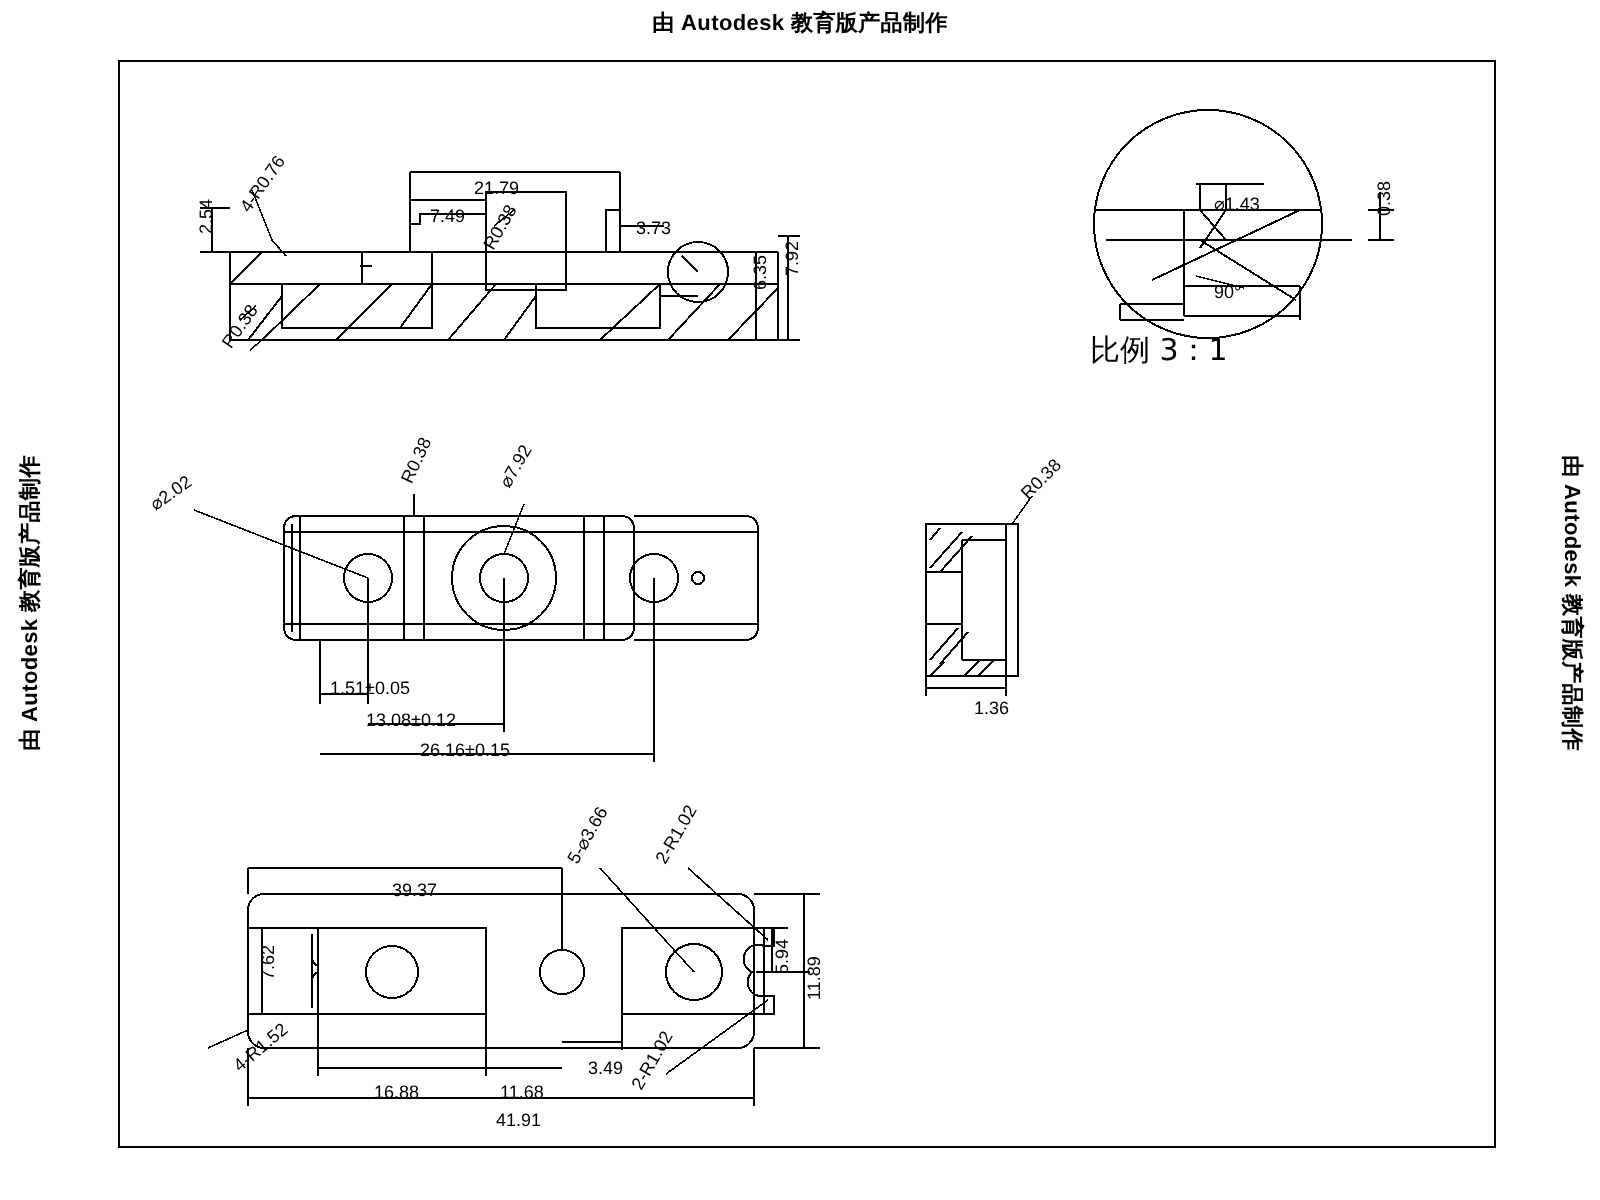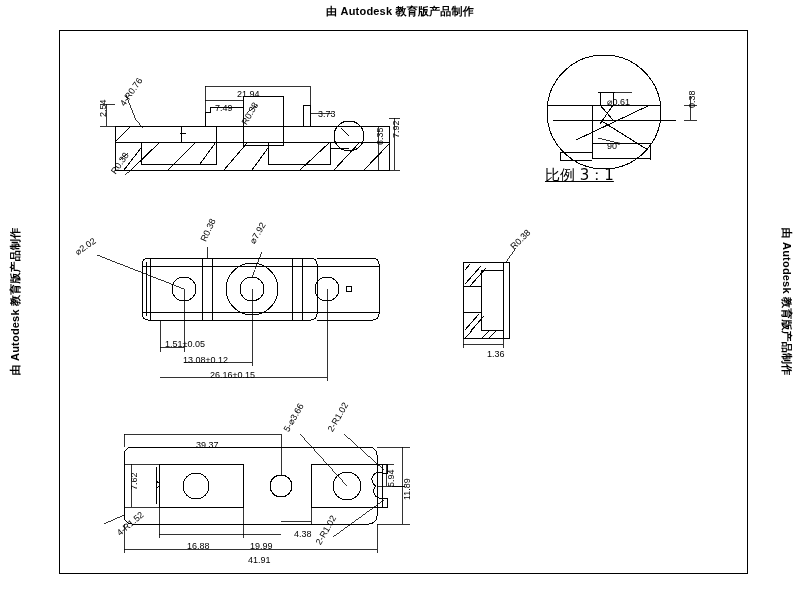--- a/index.html
+++ b/index.html
@@ -8,21 +8,21 @@
   #stage{position:absolute;left:0;top:0;width:800px;height:600px;}
   svg{position:absolute;left:0;top:0;}
   .wm{position:absolute;font-weight:bold;font-size:11px;letter-spacing:.2px;
       white-space:nowrap;color:#000;}
   #wm-top{left:0;top:4px;width:800px;text-align:center;}
   #wm-left{left:-95px;top:294px;width:220px;text-align:center;
            transform:rotate(-90deg);}
   #wm-right{left:676px;top:294px;width:220px;text-align:center;
             transform:rotate(90deg);}
   #detail-label{position:absolute;left:540,;top:168px;font-family:"DejaVu Sans",sans-serif;
-                font-size:15px;white-space:nowrap;text-decoration:underline;}
+                font-size:15px;white-space:nowrap;}
 </style>
 </head>
 <body>
 
 <div id="stage">
 
   <svg width="800" height="600" shape-rendering="crispEdges">
     <g stroke="#000" fill="none" stroke-width="1">
 
       <rect x="59.5" y="30.5" width="688" height="543"></rect>
@@ -225,45 +225,45 @@
         <path d="M300,434 L347,486"></path>
         <path d="M344,434 L384,470"></path>
         <path d="M333,537 L384,500"></path>
       </g>
     </g>
   </svg>
 
   <div id="labels">
       <div class="dim" style="position: absolute; left: 103px; top: 112px; font-family: &quot;Liberation Sans&quot;, sans-serif; font-size: 9px; white-space: nowrap; transform: rotate(-90deg); transform-origin: 0px 50%;">2.54</div>
       <div class="dim" style="position: absolute; left: 122px; top: 100px; font-family: &quot;Liberation Sans&quot;, sans-serif; font-size: 9px; white-space: nowrap; transform: rotate(-55deg); transform-origin: 0px 50%;">4-R0.76</div>
-      <div class="dim" style="position: absolute; left: 237px; top: 89px; font-family: &quot;Liberation Sans&quot;, sans-serif; font-size: 9px; white-space: nowrap; transform: rotate(0deg); transform-origin: 0px 50%;">21.94</div>
+      <div class="dim" style="position: absolute; left: 237px; top: 89px; font-family: &quot;Liberation Sans&quot;, sans-serif; font-size: 9px; white-space: nowrap; transform: rotate(0deg); transform-origin: 0px 50%;">21.79</div>
       <div class="dim" style="position: absolute; left: 215px; top: 103px; font-family: &quot;Liberation Sans&quot;, sans-serif; font-size: 9px; white-space: nowrap; transform: rotate(0deg); transform-origin: 0px 50%;">7.49</div>
       <div class="dim" style="position: absolute; left: 244px; top: 119px; font-family: &quot;Liberation Sans&quot;, sans-serif; font-size: 9px; white-space: nowrap; transform: rotate(-60deg); transform-origin: 0px 50%;">R0.38</div>
       <div class="dim" style="position: absolute; left: 318px; top: 109px; font-family: &quot;Liberation Sans&quot;, sans-serif; font-size: 9px; white-space: nowrap; transform: rotate(0deg); transform-origin: 0px 50%;">3.73</div>
       <div class="dim" style="position: absolute; left: 380px; top: 140px; font-family: &quot;Liberation Sans&quot;, sans-serif; font-size: 9px; white-space: nowrap; transform: rotate(-90deg); transform-origin: 0px 50%;">6.35</div>
       <div class="dim" style="position: absolute; left: 396px; top: 133px; font-family: &quot;Liberation Sans&quot;, sans-serif; font-size: 9px; white-space: nowrap; transform: rotate(-90deg); transform-origin: 0px 50%;">7.92</div>
       <div class="dim" style="position: absolute; left: 113px; top: 168px; font-family: &quot;Liberation Sans&quot;, sans-serif; font-size: 9px; white-space: nowrap; transform: rotate(-55deg); transform-origin: 0px 50%;">R0.38</div>
-      <div class="dim" style="position: absolute; left: 607px; top: 97px; font-family: &quot;Liberation Sans&quot;, sans-serif; font-size: 9px; white-space: nowrap; transform: rotate(0deg); transform-origin: 0px 50%;">⌀0.61</div>
+      <div class="dim" style="position: absolute; left: 607px; top: 97px; font-family: &quot;Liberation Sans&quot;, sans-serif; font-size: 9px; white-space: nowrap; transform: rotate(0deg); transform-origin: 0px 50%;">⌀1.43</div>
       <div class="dim" style="position: absolute; left: 692px; top: 103px; font-family: &quot;Liberation Sans&quot;, sans-serif; font-size: 9px; white-space: nowrap; transform: rotate(-90deg); transform-origin: 0px 50%;">0.38</div>
       <div class="dim" style="position: absolute; left: 607px; top: 141px; font-family: &quot;Liberation Sans&quot;, sans-serif; font-size: 9px; white-space: nowrap; transform: rotate(0deg); transform-origin: 0px 50%;">90°</div>
       <div class="dim" style="position: absolute; left: 76px; top: 248px; font-family: &quot;Liberation Sans&quot;, sans-serif; font-size: 9px; white-space: nowrap; transform: rotate(-35deg); transform-origin: 0px 50%;">⌀2.02</div>
       <div class="dim" style="position: absolute; left: 203px; top: 236px; font-family: &quot;Liberation Sans&quot;, sans-serif; font-size: 9px; white-space: nowrap; transform: rotate(-65deg); transform-origin: 0px 50%;">R0.38</div>
       <div class="dim" style="position: absolute; left: 252px; top: 238px; font-family: &quot;Liberation Sans&quot;, sans-serif; font-size: 9px; white-space: nowrap; transform: rotate(-60deg); transform-origin: 0px 50%;">⌀7.92</div>
       <div class="dim" style="position: absolute; left: 165px; top: 339px; font-family: &quot;Liberation Sans&quot;, sans-serif; font-size: 9px; white-space: nowrap; transform: rotate(0deg); transform-origin: 0px 50%;">1.51±0.05</div>
       <div class="dim" style="position: absolute; left: 183px; top: 355px; font-family: &quot;Liberation Sans&quot;, sans-serif; font-size: 9px; white-space: nowrap; transform: rotate(0deg); transform-origin: 0px 50%;">13.08±0.12</div>
       <div class="dim" style="position: absolute; left: 210px; top: 370px; font-family: &quot;Liberation Sans&quot;, sans-serif; font-size: 9px; white-space: nowrap; transform: rotate(0deg); transform-origin: 0px 50%;">26.16±0.15</div>
       <div class="dim" style="position: absolute; left: 512px; top: 243px; font-family: &quot;Liberation Sans&quot;, sans-serif; font-size: 9px; white-space: nowrap; transform: rotate(-45deg); transform-origin: 0px 50%;">R0.38</div>
       <div class="dim" style="position: absolute; left: 487px; top: 349px; font-family: &quot;Liberation Sans&quot;, sans-serif; font-size: 9px; white-space: nowrap; transform: rotate(0deg); transform-origin: 0px 50%;">1.36</div>
       <div class="dim" style="position: absolute; left: 196px; top: 440px; font-family: &quot;Liberation Sans&quot;, sans-serif; font-size: 9px; white-space: nowrap; transform: rotate(0deg); transform-origin: 0px 50%;">39.37</div>
       <div class="dim" style="position: absolute; left: 134px; top: 485px; font-family: &quot;Liberation Sans&quot;, sans-serif; font-size: 9px; white-space: nowrap; transform: rotate(-90deg); transform-origin: 0px 50%;">7.62</div>
       <div class="dim" style="position: absolute; left: 391px; top: 482px; font-family: &quot;Liberation Sans&quot;, sans-serif; font-size: 9px; white-space: nowrap; transform: rotate(-90deg); transform-origin: 0px 50%;">5.94</div>
       <div class="dim" style="position: absolute; left: 407px; top: 495px; font-family: &quot;Liberation Sans&quot;, sans-serif; font-size: 9px; white-space: nowrap; transform: rotate(-90deg); transform-origin: 0px 50%;">11.89</div>
       <div class="dim" style="position: absolute; left: 187px; top: 541px; font-family: &quot;Liberation Sans&quot;, sans-serif; font-size: 9px; white-space: nowrap; transform: rotate(0deg); transform-origin: 0px 50%;">16.88</div>
-      <div class="dim" style="position: absolute; left: 250px; top: 541px; font-family: &quot;Liberation Sans&quot;, sans-serif; font-size: 9px; white-space: nowrap; transform: rotate(0deg); transform-origin: 0px 50%;">19.99</div>
-      <div class="dim" style="position: absolute; left: 294px; top: 529px; font-family: &quot;Liberation Sans&quot;, sans-serif; font-size: 9px; white-space: nowrap; transform: rotate(0deg); transform-origin: 0px 50%;">4.38</div>
+      <div class="dim" style="position: absolute; left: 250px; top: 541px; font-family: &quot;Liberation Sans&quot;, sans-serif; font-size: 9px; white-space: nowrap; transform: rotate(0deg); transform-origin: 0px 50%;">11.68</div>
+      <div class="dim" style="position: absolute; left: 294px; top: 529px; font-family: &quot;Liberation Sans&quot;, sans-serif; font-size: 9px; white-space: nowrap; transform: rotate(0deg); transform-origin: 0px 50%;">3.49</div>
       <div class="dim" style="position: absolute; left: 248px; top: 555px; font-family: &quot;Liberation Sans&quot;, sans-serif; font-size: 9px; white-space: nowrap; transform: rotate(0deg); transform-origin: 0px 50%;">41.91</div>
       <div class="dim" style="position: absolute; left: 118px; top: 529px; font-family: &quot;Liberation Sans&quot;, sans-serif; font-size: 9px; white-space: nowrap; transform: rotate(-40deg); transform-origin: 0px 50%;">4-R1.52</div>
       <div class="dim" style="position: absolute; left: 286px; top: 426px; font-family: &quot;Liberation Sans&quot;, sans-serif; font-size: 9px; white-space: nowrap; transform: rotate(-60deg); transform-origin: 0px 50%;">5-⌀3.66</div>
       <div class="dim" style="position: absolute; left: 330px; top: 426px; font-family: &quot;Liberation Sans&quot;, sans-serif; font-size: 9px; white-space: nowrap; transform: rotate(-60deg); transform-origin: 0px 50%;">2-R1.02</div>
       <div class="dim" style="position: absolute; left: 318px; top: 539px; font-family: &quot;Liberation Sans&quot;, sans-serif; font-size: 9px; white-space: nowrap; transform: rotate(-60deg); transform-origin: 0px 50%;">2-R1.02</div>
     </div>
 
   <div class="wm" id="wm-top">由 Autodesk 教育版产品制作</div>
 
   <div class="wm" id="wm-left">由 Autodesk 教育版产品制作</div>

